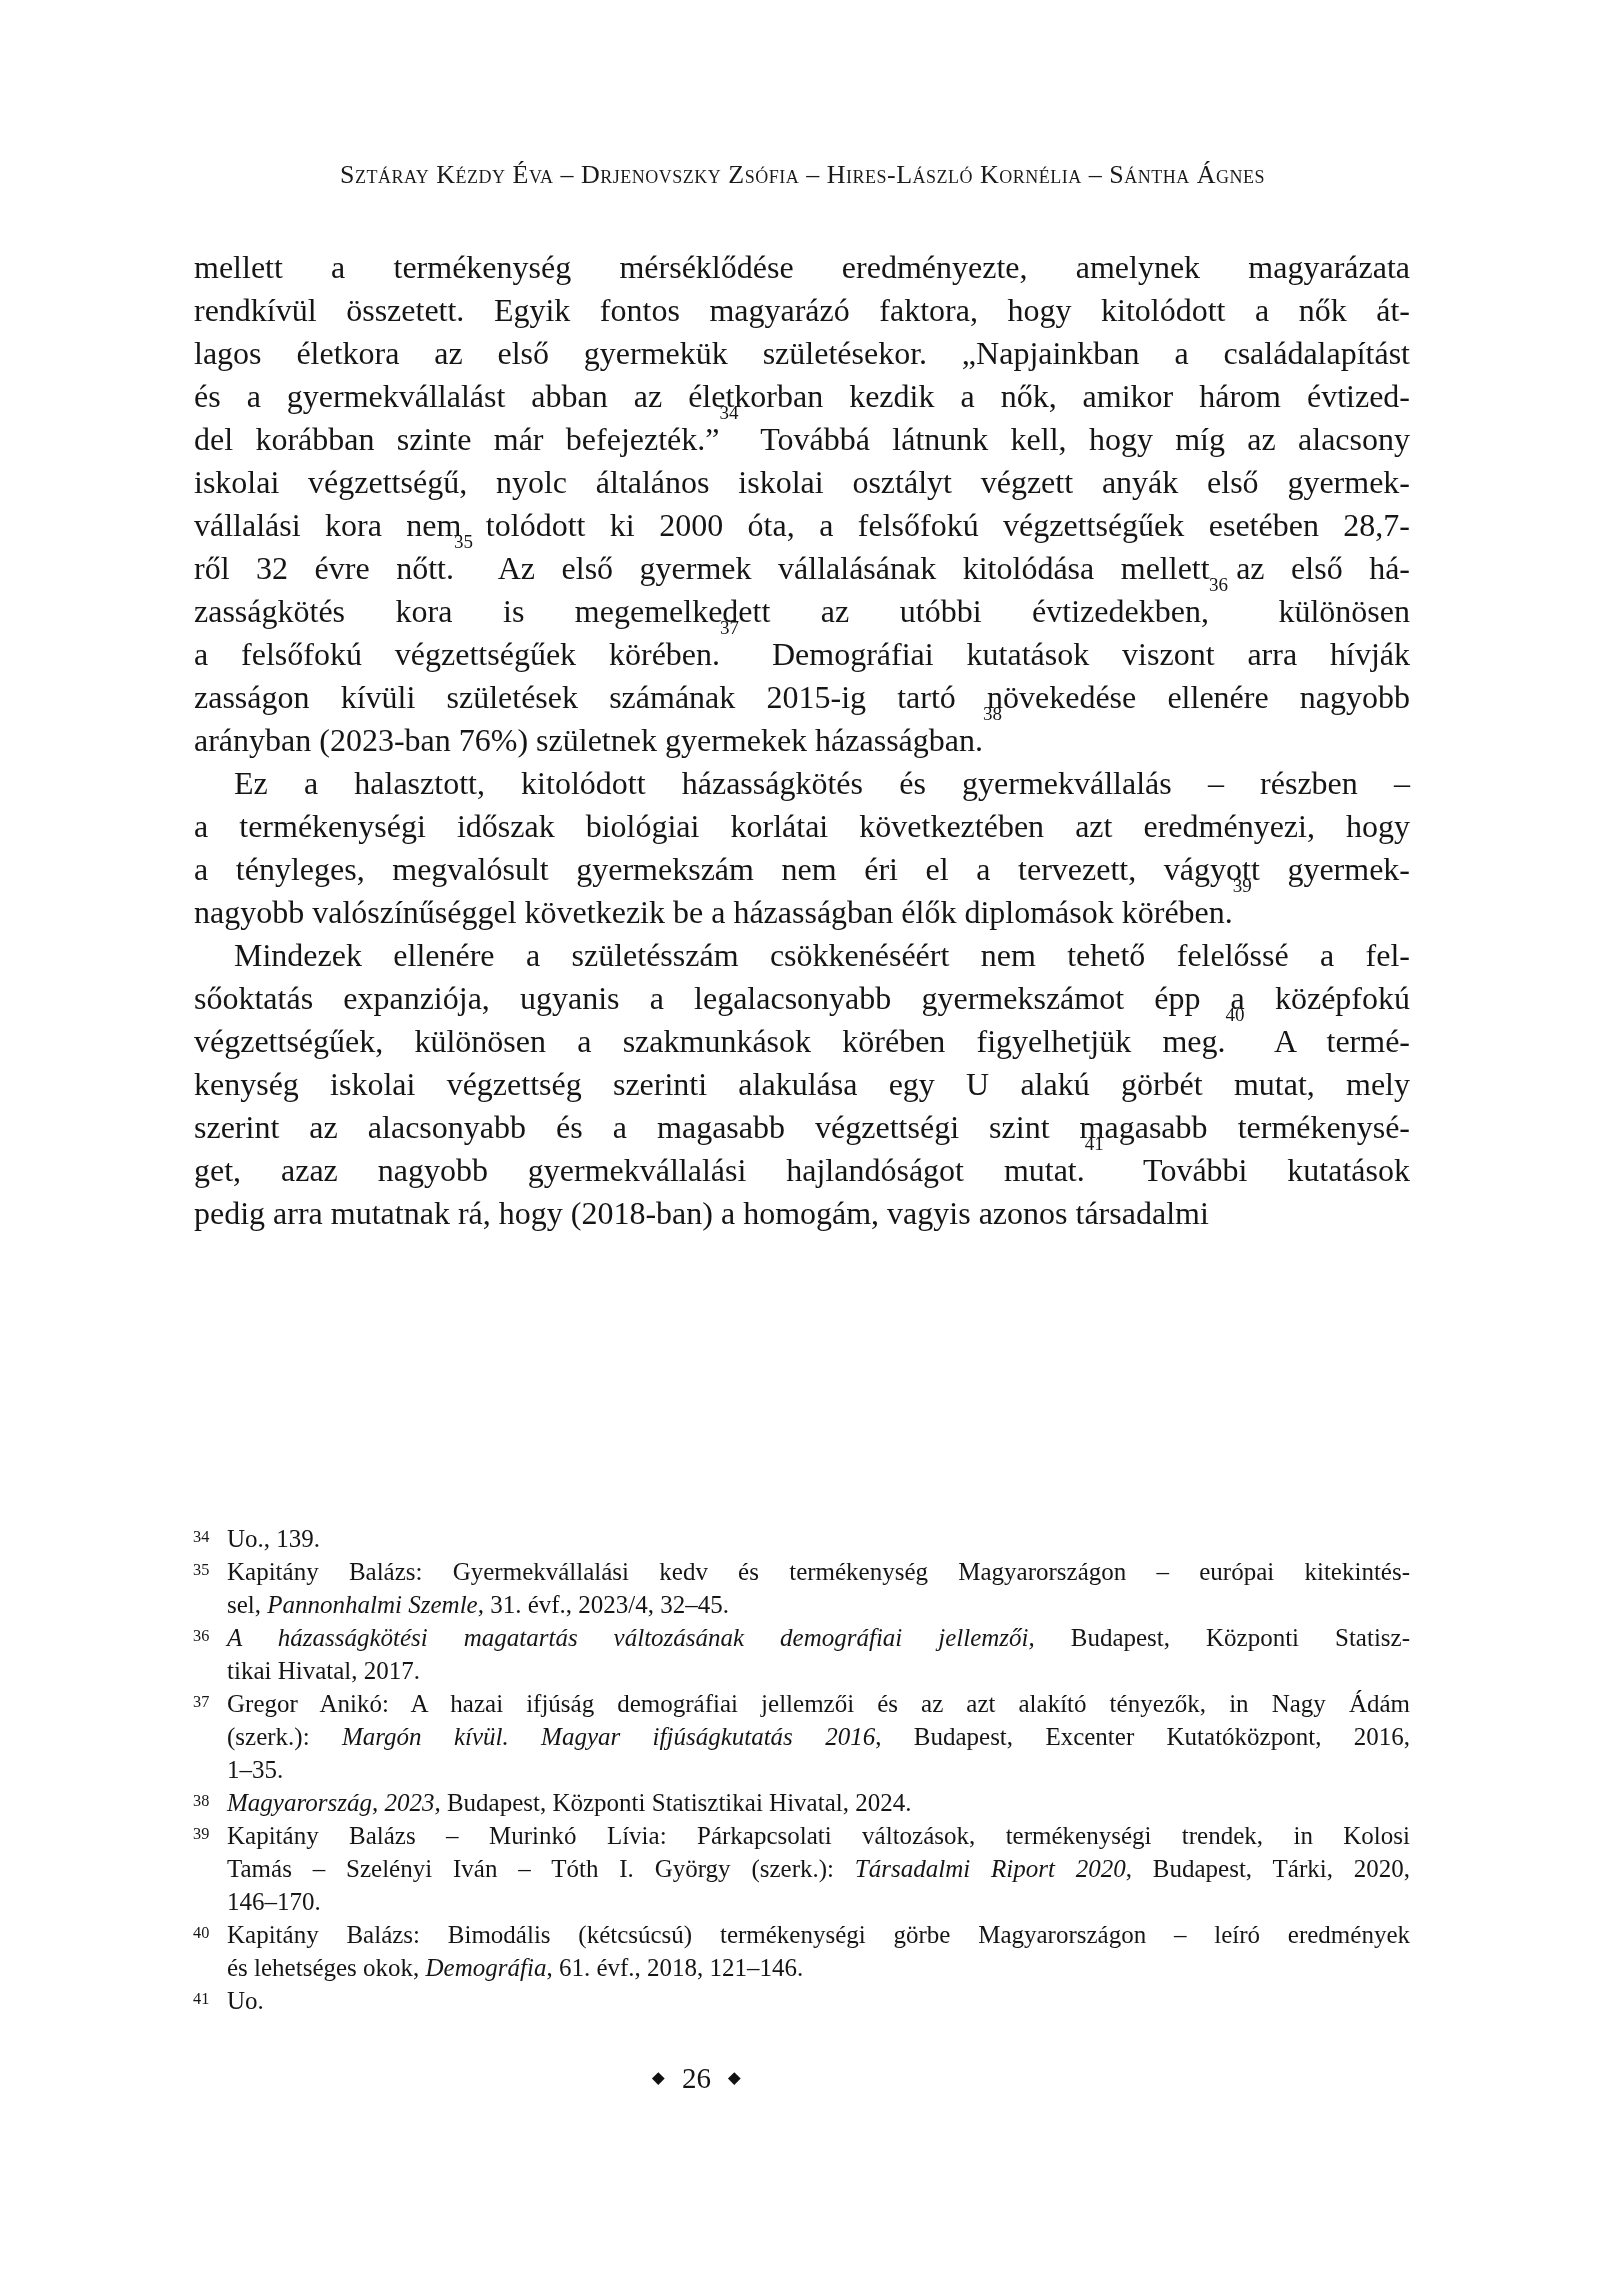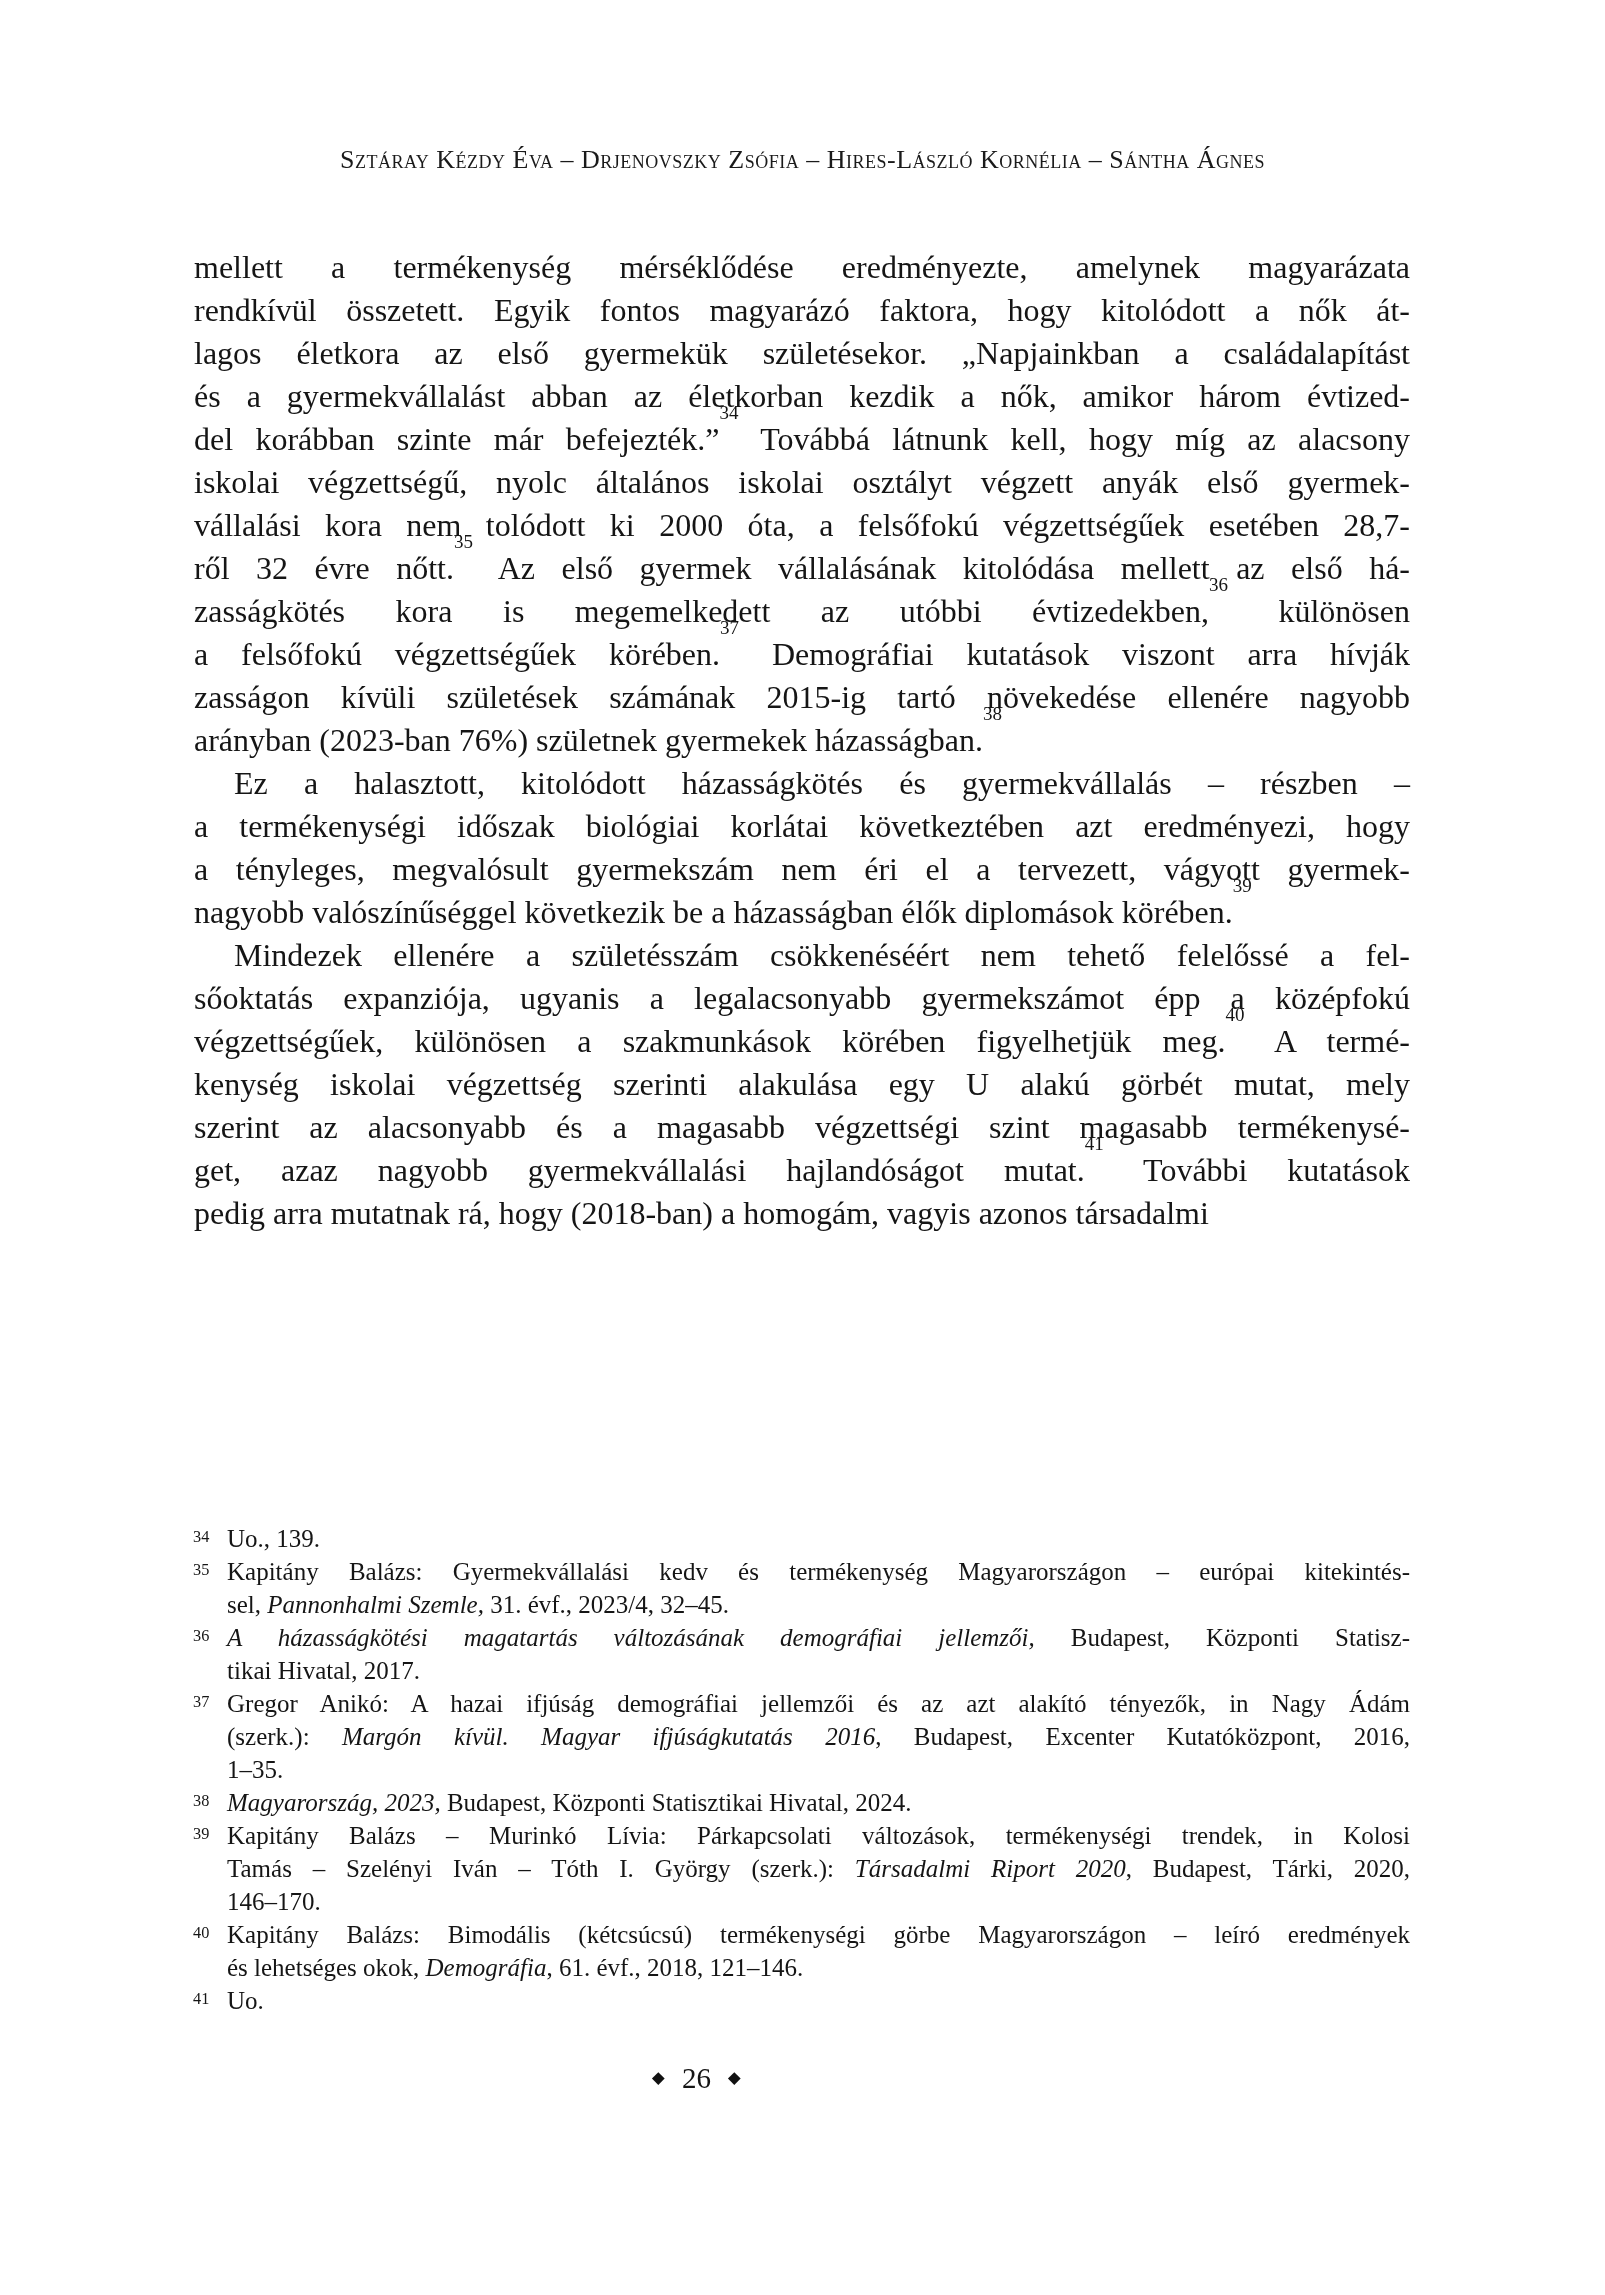--- a/index.html
+++ b/index.html
@@ -1,18 +1,18 @@
 <!DOCTYPE html>
 <html style="font-size:13.8px"><head>
 <meta charset="utf-8">
 <style>
   html, body { margin:0; padding:0; background:#ffffff; }
   body { width:1605px; height:2295px; position:relative; overflow:hidden; color:#151515;
          font-family:"DejaVu Serif", "Liberation Serif", serif; }
-  .running-head { position:absolute; top:145px; left:0; width:1605px; text-align:center;
+  .running-head { position:absolute; top:160px; left:0; width:1605px; text-align:center;
          font-family:"Liberation Serif", serif; font-variant:small-caps; font-size:26px; letter-spacing:0.5px; color:#1a1a1a; }
   .body-text { position:absolute; top:246px; left:194px; width:1216px;
          font-family:"Liberation Serif", serif; font-size:32px; line-height:43px; text-align:justify; }
   .body-text p { margin:0; text-align:justify; }
   .body-text p.indent { text-indent:40px; }
   .line { display:block; text-align:justify; text-align-last:justify; white-space:nowrap; height:43px; }
   .line.last { text-align-last:left; }
   sup { font-size:19px; vertical-align:top; position:relative; top:-5.2px; line-height:0; }
   .footnotes { position:absolute; top:1522px; left:193px; width:1217px;
          font-family:"Liberation Serif", serif; font-size:25px; line-height:33px; }

